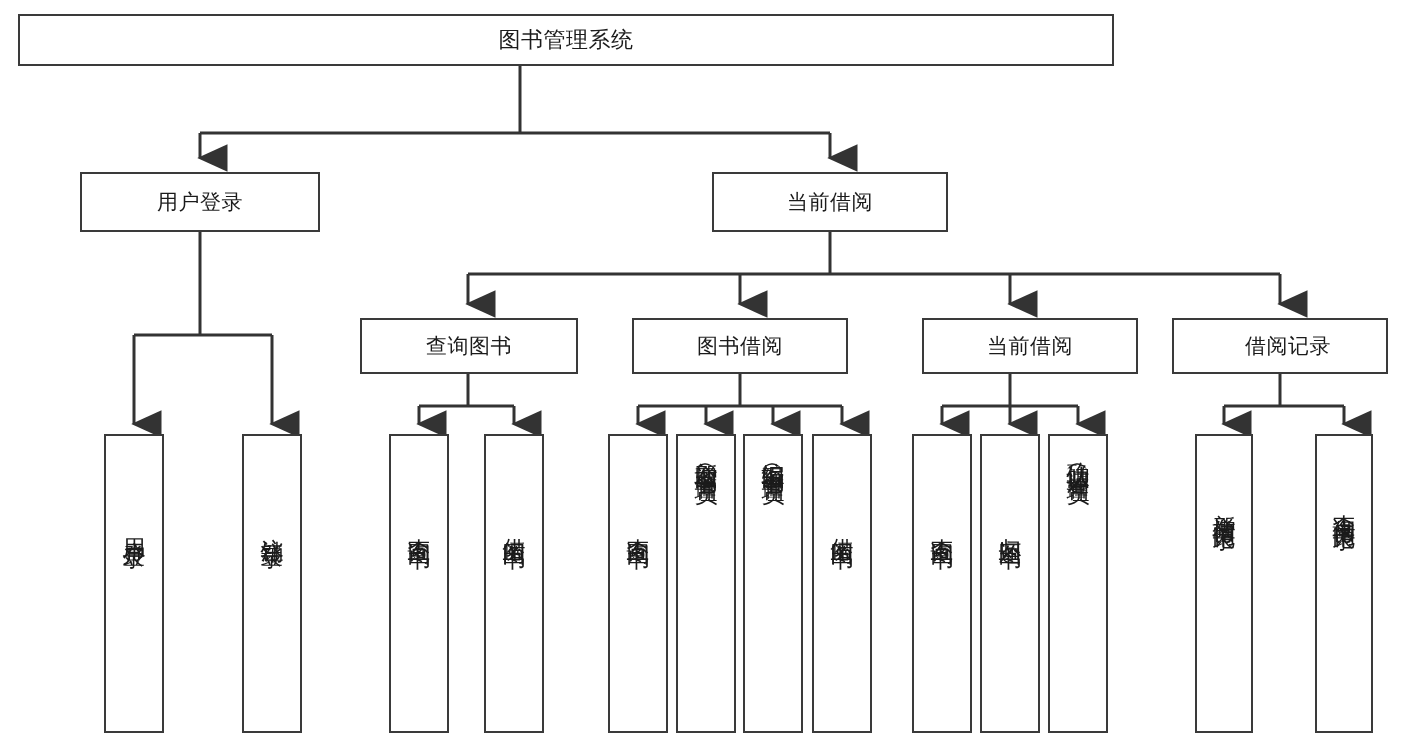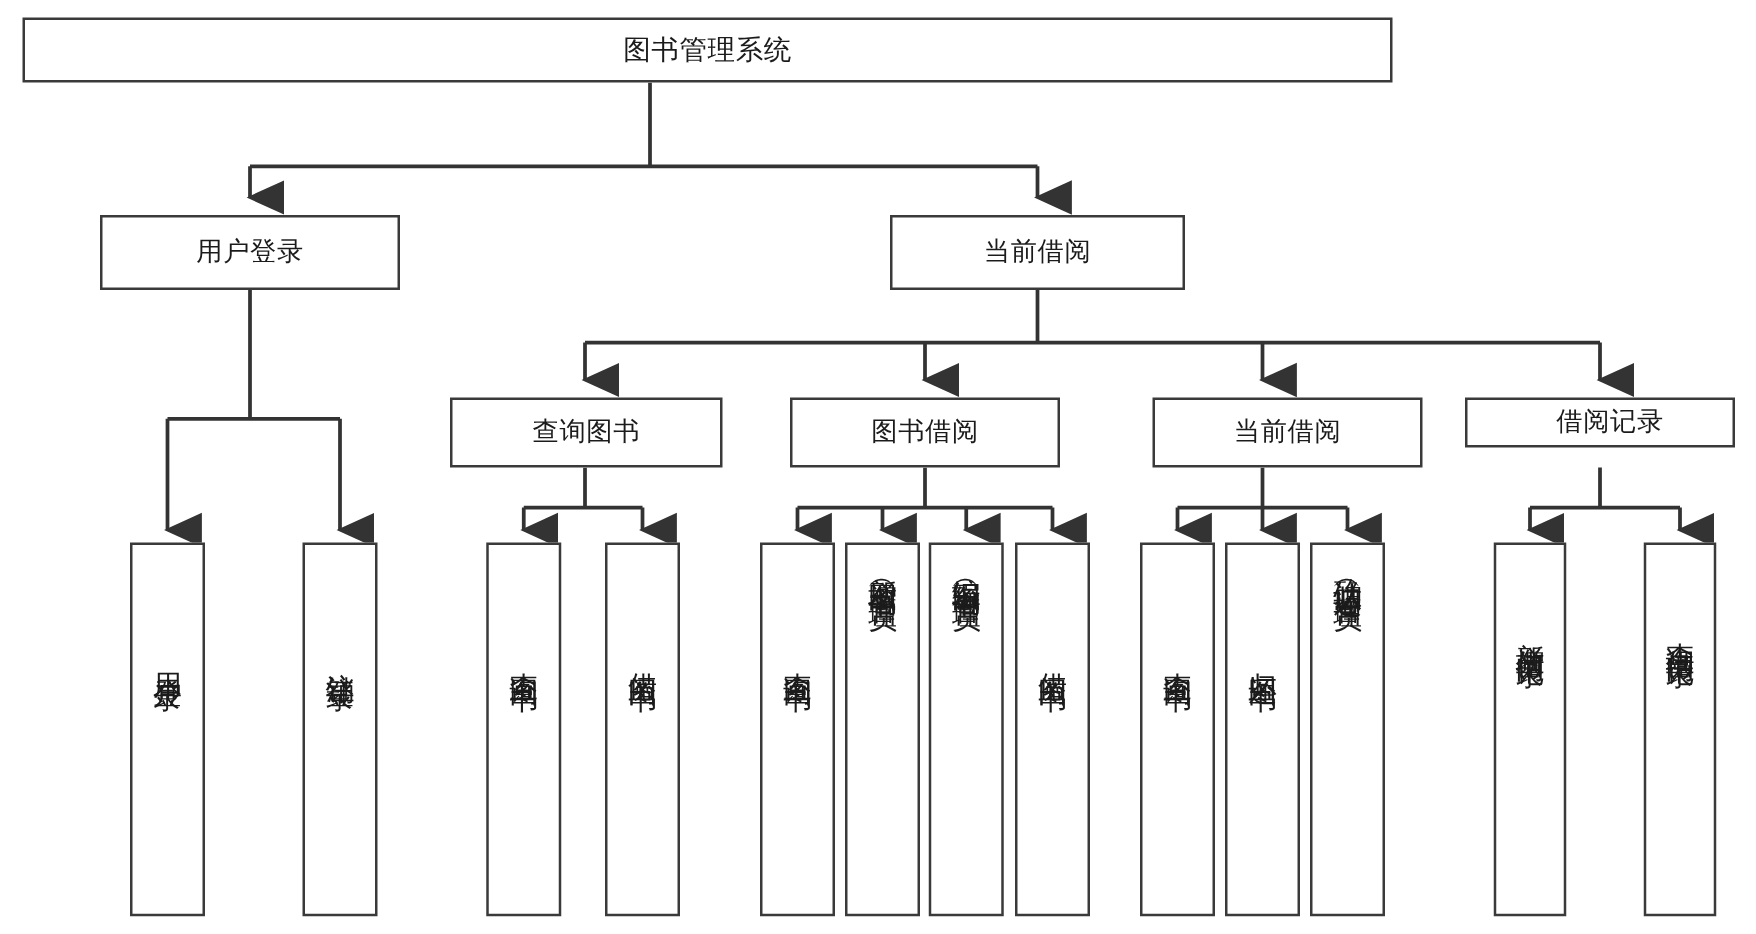--- a/index.html
+++ b/index.html
@@ -141,21 +141,21 @@
 
   <div class="node h" style="left:360px; top:318px; width:218px; height:56px;">
     <span class="lbl">查询图书</span>
   </div>
   <div class="node h" style="left:632px; top:318px; width:216px; height:56px;">
     <span class="lbl">图书借阅</span>
   </div>
   <div class="node h" style="left:922px; top:318px; width:216px; height:56px;">
     <span class="lbl">当前借阅</span>
   </div>
-  <div class="node h" style="left:1172px; top:318px; width:216px; height:40px;padding-left:16px;">
+  <div class="node h" style="left:1172px; top:318px; width:216px; height:56px;padding-left:16px;">
     <span class="lbl">借阅记录</span>
   </div>
 
   <div class="node v mid" style="left:104px; top:434px; width:60px; height:299px;">
     <span class="lbl">用户登录</span>
   </div>
   <div class="node v mid" style="left:242px; top:434px; width:60px; height:299px;">
     <span class="lbl">注销登录</span>
   </div>
 

